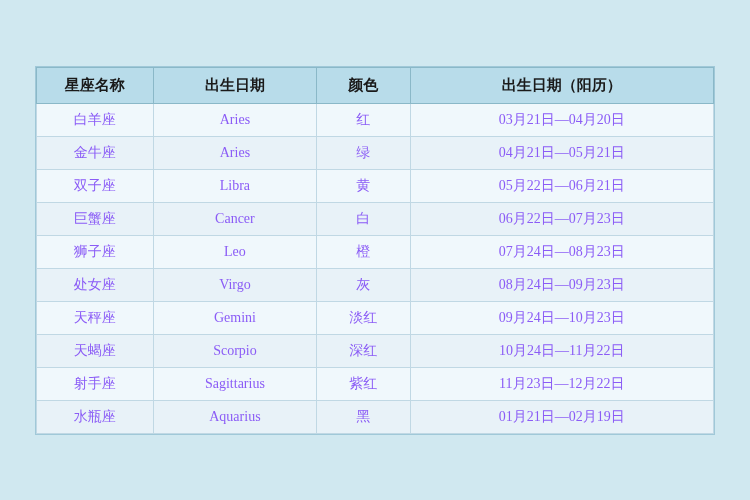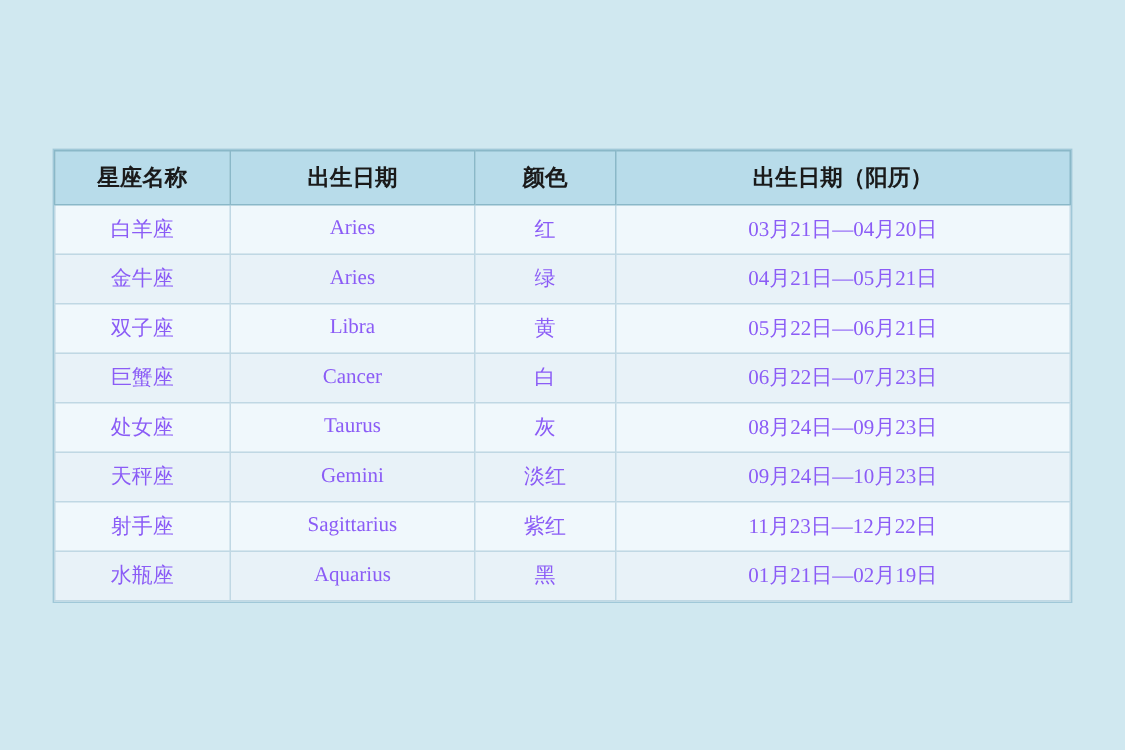--- a/index.html
+++ b/index.html
@@ -88,30 +88,42 @@
           <td>黄</td>
           <td>05月22日—06月21日</td>
         </tr>
         <tr>
           <td>巨蟹座</td>
           <td>Cancer</td>
           <td>白</td>
           <td>06月22日—07月23日</td>
         </tr>
         <tr>
+          <td>狮子座</td>
+          <td>Leo</td>
+          <td>橙</td>
+          <td>07月24日—08月23日</td>
+        </tr>
+        <tr>
           <td>处女座</td>
-          <td>Taurus</td>
+          <td>Virgo</td>
           <td>灰</td>
           <td>08月24日—09月23日</td>
         </tr>
         <tr>
           <td>天秤座</td>
           <td>Gemini</td>
           <td>淡红</td>
           <td>09月24日—10月23日</td>
+        </tr>
+        <tr>
+          <td>天蝎座</td>
+          <td>Scorpio</td>
+          <td>深红</td>
+          <td>10月24日—11月22日</td>
         </tr>
         <tr>
           <td>射手座</td>
           <td>Sagittarius</td>
           <td>紫红</td>
           <td>11月23日—12月22日</td>
         </tr>
         <tr>
           <td>水瓶座</td>
           <td>Aquarius</td>

